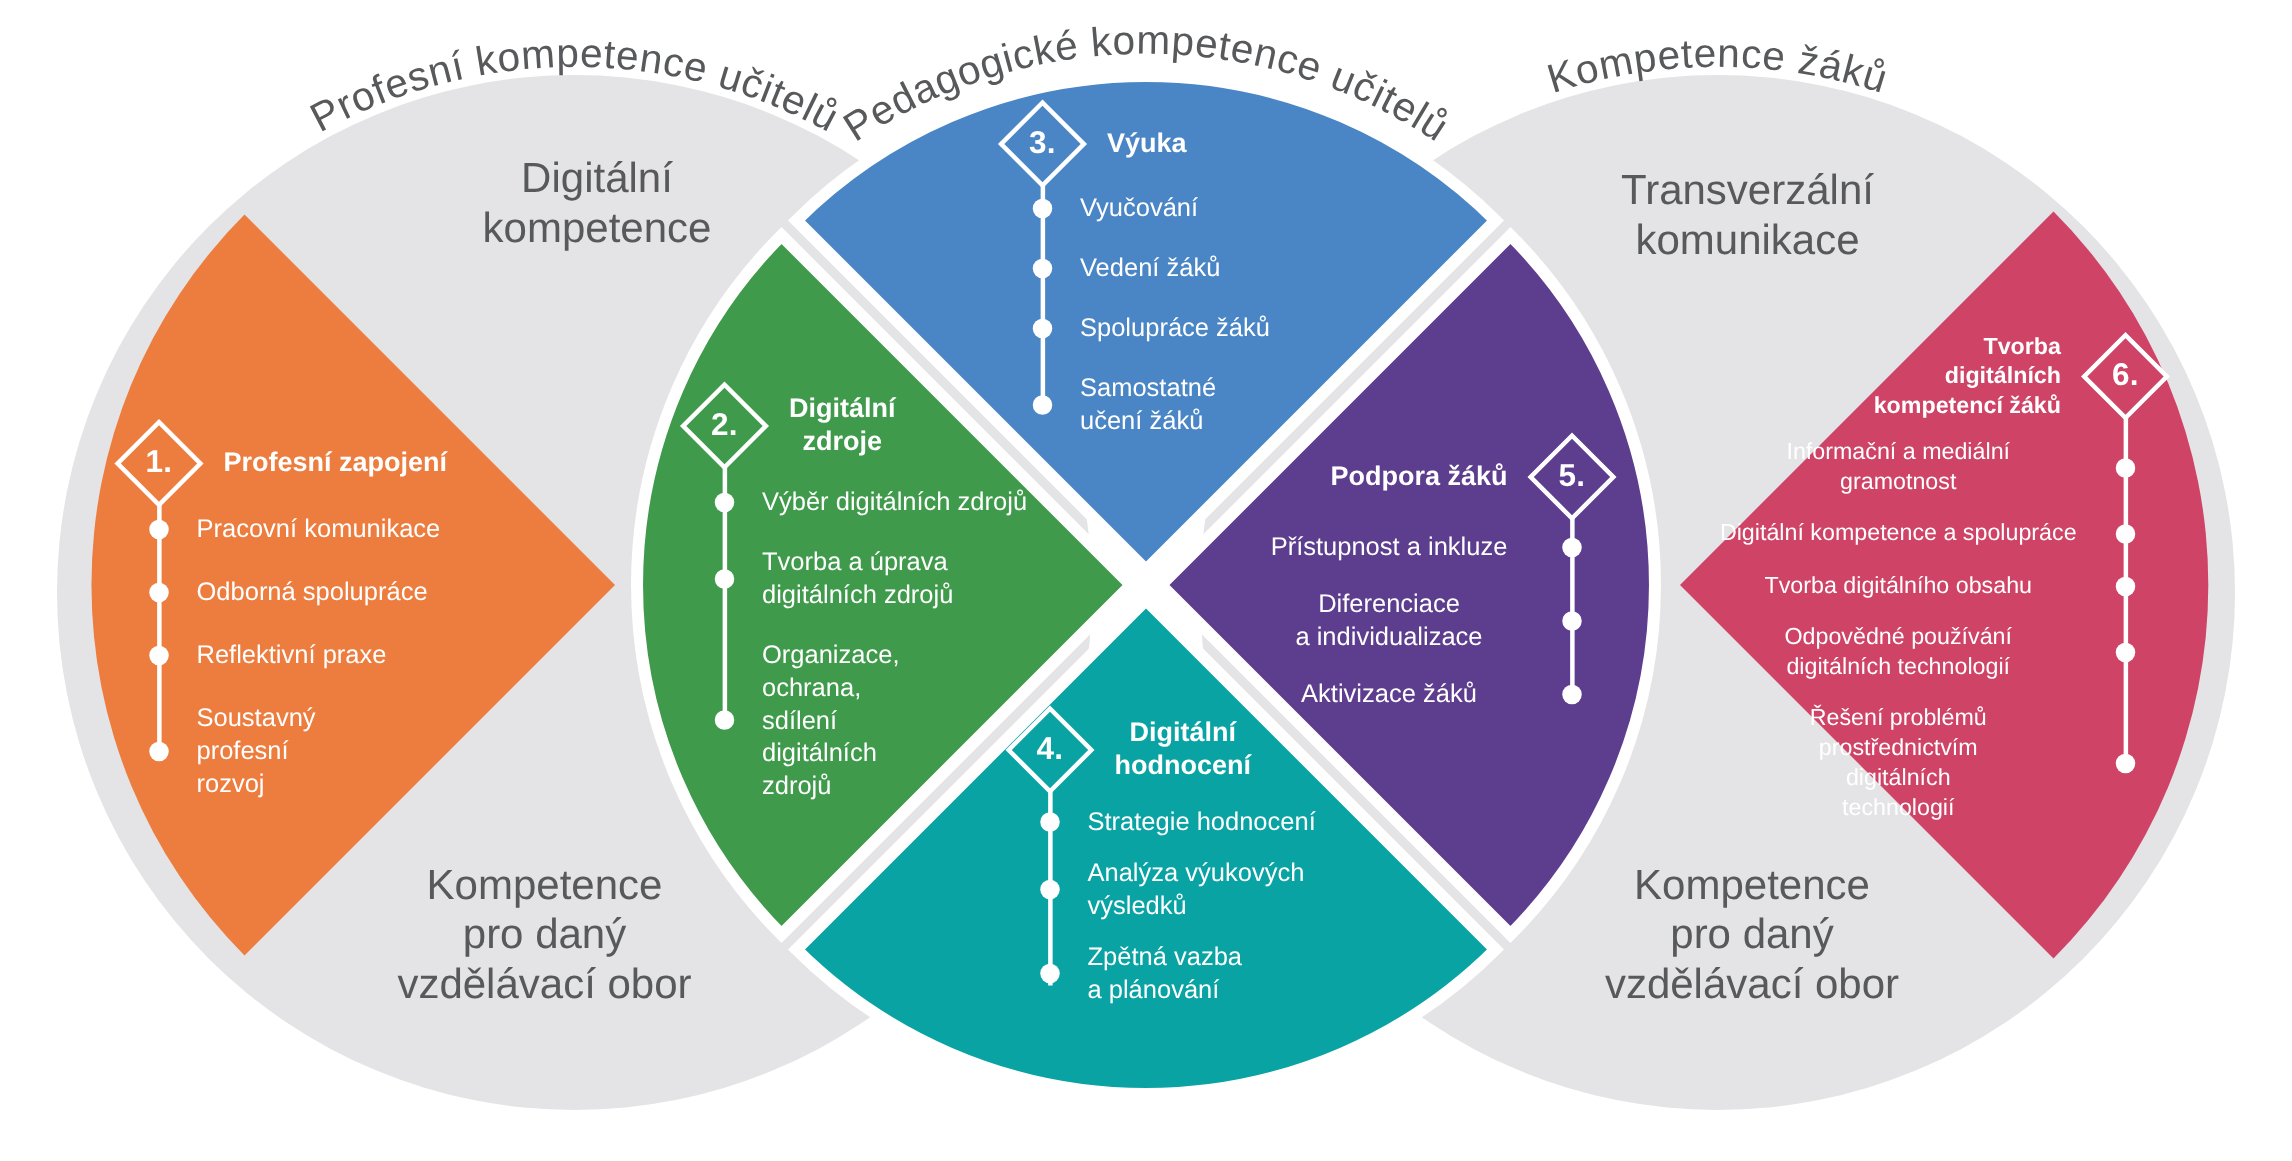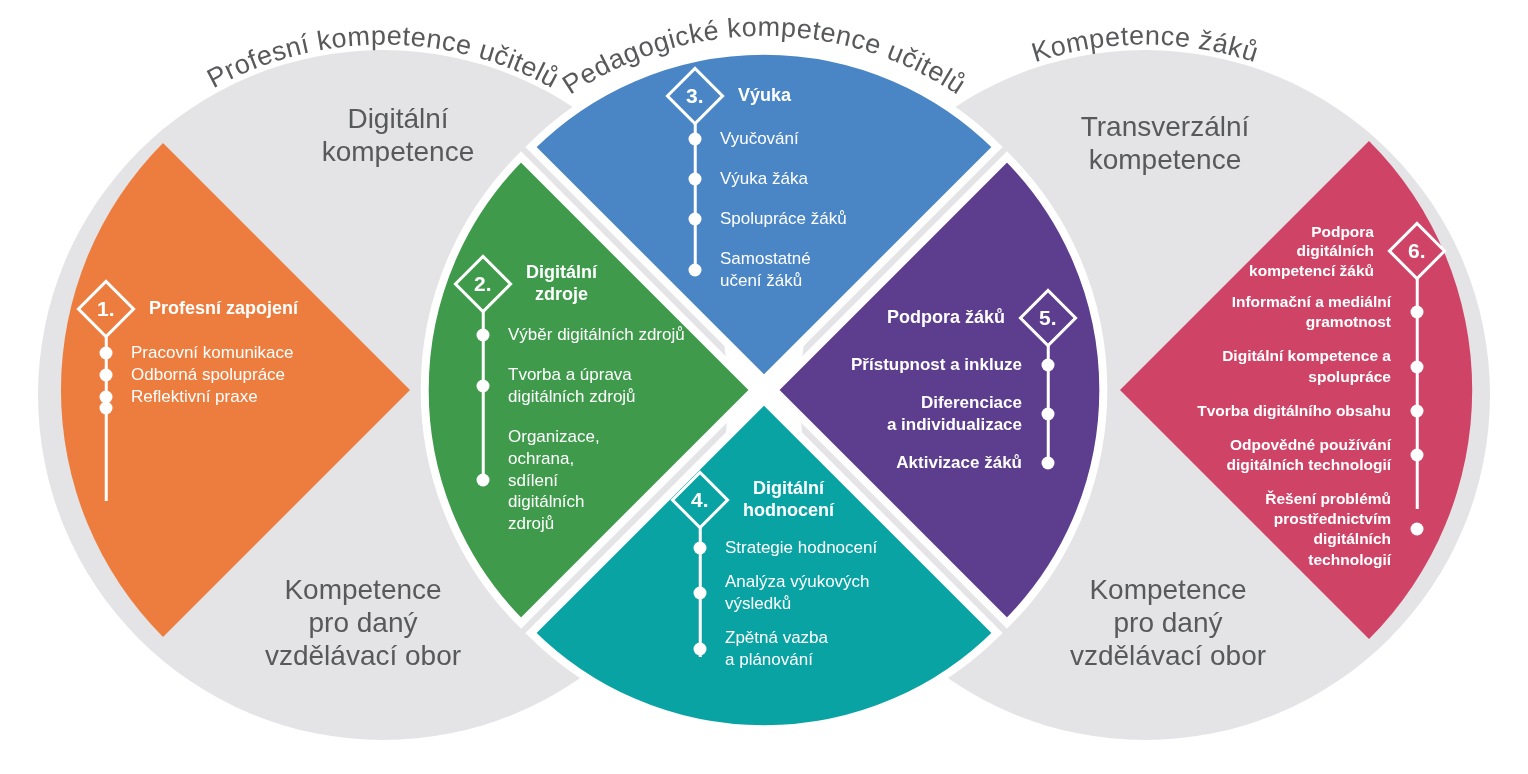--- a/index.html
+++ b/index.html
@@ -24,21 +24,21 @@
   }
   .petal-body.lside .diamond{margin-left:var(--dm);}
   .petal-body.rside .diamond{margin-right:var(--dm);}
   .diamond span{transform:rotate(-45deg);font-weight:bold;font-size:21px;color:#fff;}
   .p-title{font-weight:bold;font-size:18px;line-height:1.22;white-space:pre-line;text-align:center;}
   .petal-body.lside .p-title{margin-left:22px;}
   .petal-body.rside .p-title{margin-right:22px;text-align:right;}
   .items{list-style:none;margin:0;padding:0;display:flex;flex-direction:column;}
   .item{position:relative;font-size:17px;line-height:1.29;white-space:pre-line;}
   .petal-body.lside .item{padding-left:56px;}
-  .petal-body.rside .item{padding-right:56px;text-align:right;font-weight:bold;}
+  .petal-body.rside .item{padding-right:56px;text-align:center;}
   .dot{
     position:absolute;width:13px;height:13px;background:#fff;border-radius:50%;
     top:50%;z-index:2;
   }
   .petal-body.lside .dot{left:var(--railx);transform:translate(-50%,-50%);}
   .petal-body.rside .dot{right:var(--railr);transform:translate(50%,-50%);}
   .rail{position:absolute;width:2.5px;background:#fff;transform:translateX(-50%);z-index:1;}
   
   #petal6 .item{font-size:15.5px;line-height:1.3;}
   #petal6 .p-title{font-size:15.5px;line-height:1.25;}
@@ -77,38 +77,40 @@
       <textPath href="#arcR" startOffset="50%" text-anchor="middle">Kompetence žáků</textPath>
     </text>
   </svg>
 
   <div class="circle-label" style="left:248px;top:102px;">Digitální
 kompetence</div>
   <div class="circle-label" style="left:213px;top:573px;">Kompetence
 pro daný
 vzdělávací obor</div>
   <div class="circle-label" style="left:1015px;top:110px;">Transverzální
-kompetence</div>
+komunikace</div>
   <div class="circle-label" style="left:1018px;top:573px;">Kompetence
 pro daný
 vzdělávací obor</div>
 
   <div id="petal1" class="petal-body lside" style="left:75px;top:288px;width:270px;--railx:31px;--dm:10px;">
     <div class="rail" style="left: 31px; top: 47.6985px; height: 164.942px;"></div>
     <div class="p-head">
       <div class="diamond">
           <span>1.</span>
         </div>
       <div class="p-title">Profesní zapojení</div>
     </div>
-    <ul class="items" style="margin-top:12px;">
+    <ul class="items" style="margin-top:12px;row-gap:20px;">
       <li class="item"><span class="dot"></span><span>Pracovní komunikace</span></li>
       <li class="item"><span class="dot"></span><span>Odborná spolupráce</span></li>
       <li class="item"><span class="dot"></span><span>Reflektivní praxe</span></li>
-      <li class="item"><span class="dot"></span></li>
+      <li class="item"><span class="dot"></span><span>Soustavný
+profesní
+rozvoj</span></li>
     </ul>
   </div>
 
   <div id="petal2" class="petal-body lside" style="left:452px;top:262px;width:270px;--railx:31px;--dm:10px;">
     <div class="rail" style="left: 31px; top: 48.6516px; height: 169.817px;"></div>
     <div class="p-head">
       <div class="diamond">
           <span>2.</span>
         </div>
       <div class="p-title">Digitální
@@ -129,21 +131,21 @@
   <div id="petal3" class="petal-body lside" style="left:664px;top:75px;width:250px;--railx:31px;--dm:10px;">
     <div class="rail" style="left: 31px; top: 47.6985px; height: 146.989px;"></div>
     <div class="p-head">
       <div class="diamond">
           <span>3.</span>
         </div>
       <div class="p-title">Výuka</div>
     </div>
     <ul class="items" style="margin-top:11px;row-gap:18px;">
       <li class="item"><span class="dot"></span><span>Vyučování</span></li>
-      <li class="item"><span class="dot"></span><span>Výuka žáka</span></li>
+      <li class="item"><span class="dot"></span><span>Vedení žáků</span></li>
       <li class="item"><span class="dot"></span><span>Spolupráce žáků</span></li>
       <li class="item"><span class="dot"></span><span>Samostatné
 učení žáků</span></li>
     </ul>
   </div>
 
   <div id="petal4" class="petal-body lside" style="left:669px;top:478px;width:250px;--railx:31px;--dm:10px;">
     <div class="rail" style="left: 31px; top: 48.6516px; height: 129.942px;"></div>
     <div class="p-head">
       <div class="diamond">
@@ -173,21 +175,21 @@
       <li class="item"><span class="dot"></span><span>Přístupnost a inkluze</span></li>
       <li class="item"><span class="dot"></span><span>Diferenciace
 a individualizace</span></li>
       <li class="item"><span class="dot"></span><span>Aktivizace žáků</span></li>
     </ul>
   </div>
 
   <div id="petal6" class="petal-body rside" style="left:1140px;top:222px;width:307px;--railr:30px;--dm:9px;">
     <div class="rail" style="left: 277px; top: 55.761px; height: 231.489px;"></div>
     <div class="p-head">
-      <div class="p-title">Podpora
+      <div class="p-title">Tvorba
 digitálních
 kompetencí žáků</div>
       <div class="diamond">
           <span>6.</span>
         </div>
     </div>
     <ul class="items" style="margin-top:12px;row-gap:14px;">
       <li class="item"><span class="dot"></span><span>Informační a mediální
 gramotnost</span></li>
       <li class="item"><span class="dot"></span><span>Digitální kompetence a spolupráce</span></li>

